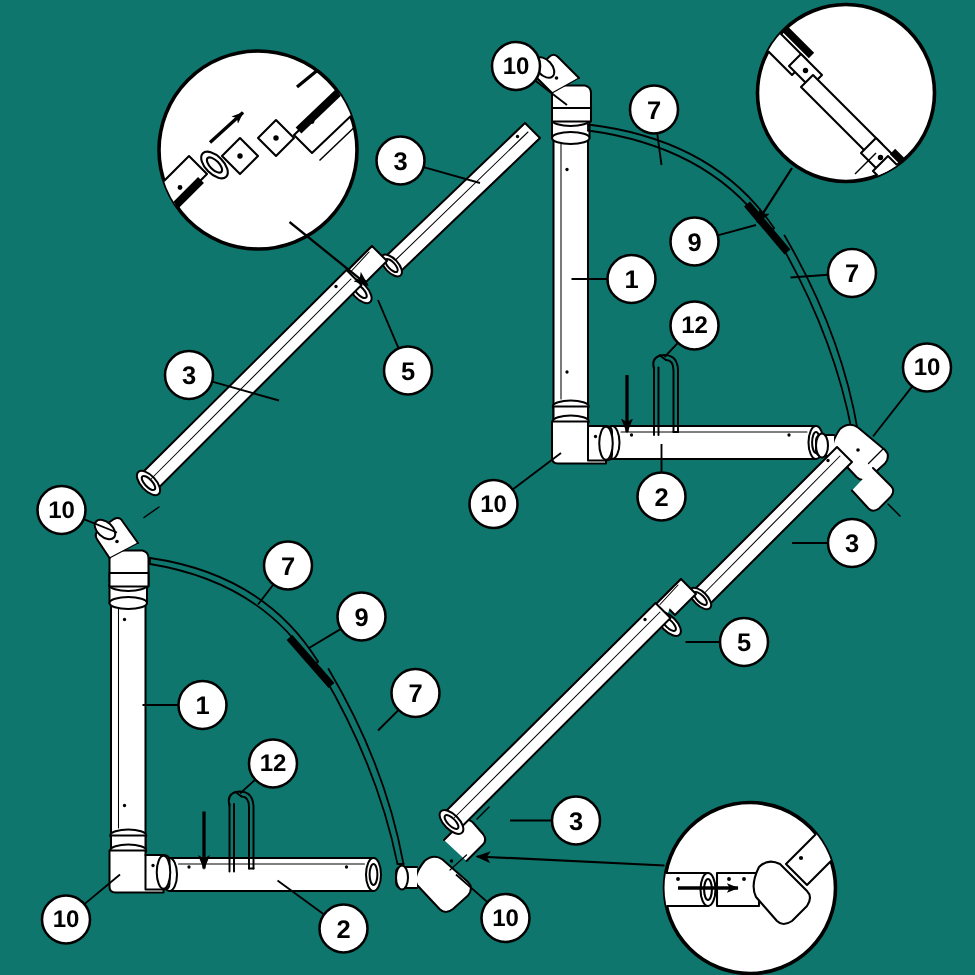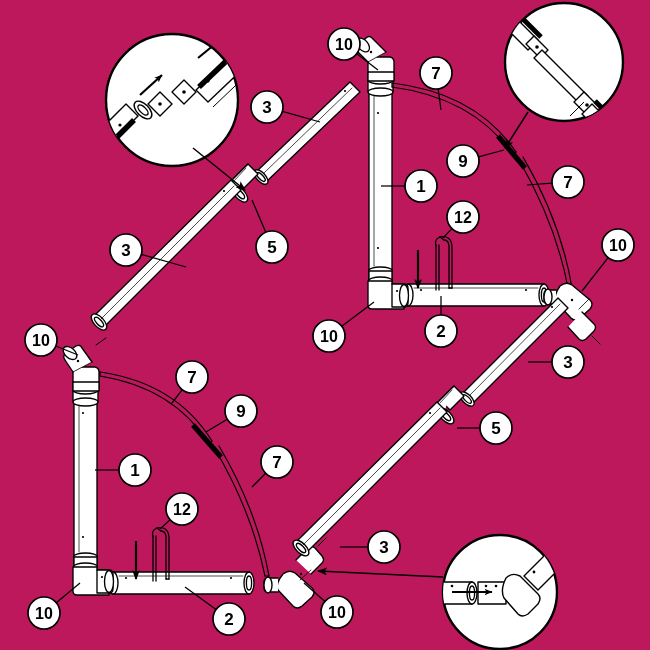--- a/index.html
+++ b/index.html
@@ -1,21 +1,21 @@
 <!DOCTYPE html>
 <html><head>
 <meta charset="utf-8">
 <title>Frame Assembly Diagram</title>
 <style>
   html,body{margin:0;padding:0;background:#ffffff;}
   body{
     font-family:"Liberation Sans", sans-serif;
     width:650px;height:650px;overflow:hidden;position:relative;
   }
-  #stage{position:relative;width:650px;height:650px;background:#be185d;}
+  #stage{position:relative;width:650px;height:650px;background:#0f766e;}
   #stage svg{position:absolute;left:0;top:0;display:block;}
   .balloon-text{
     font-family:"Liberation Sans", sans-serif;
     font-weight:bold;
     fill:#000;
     text-anchor:middle;
     dominant-baseline:central;
   }
 </style>
 </head>

